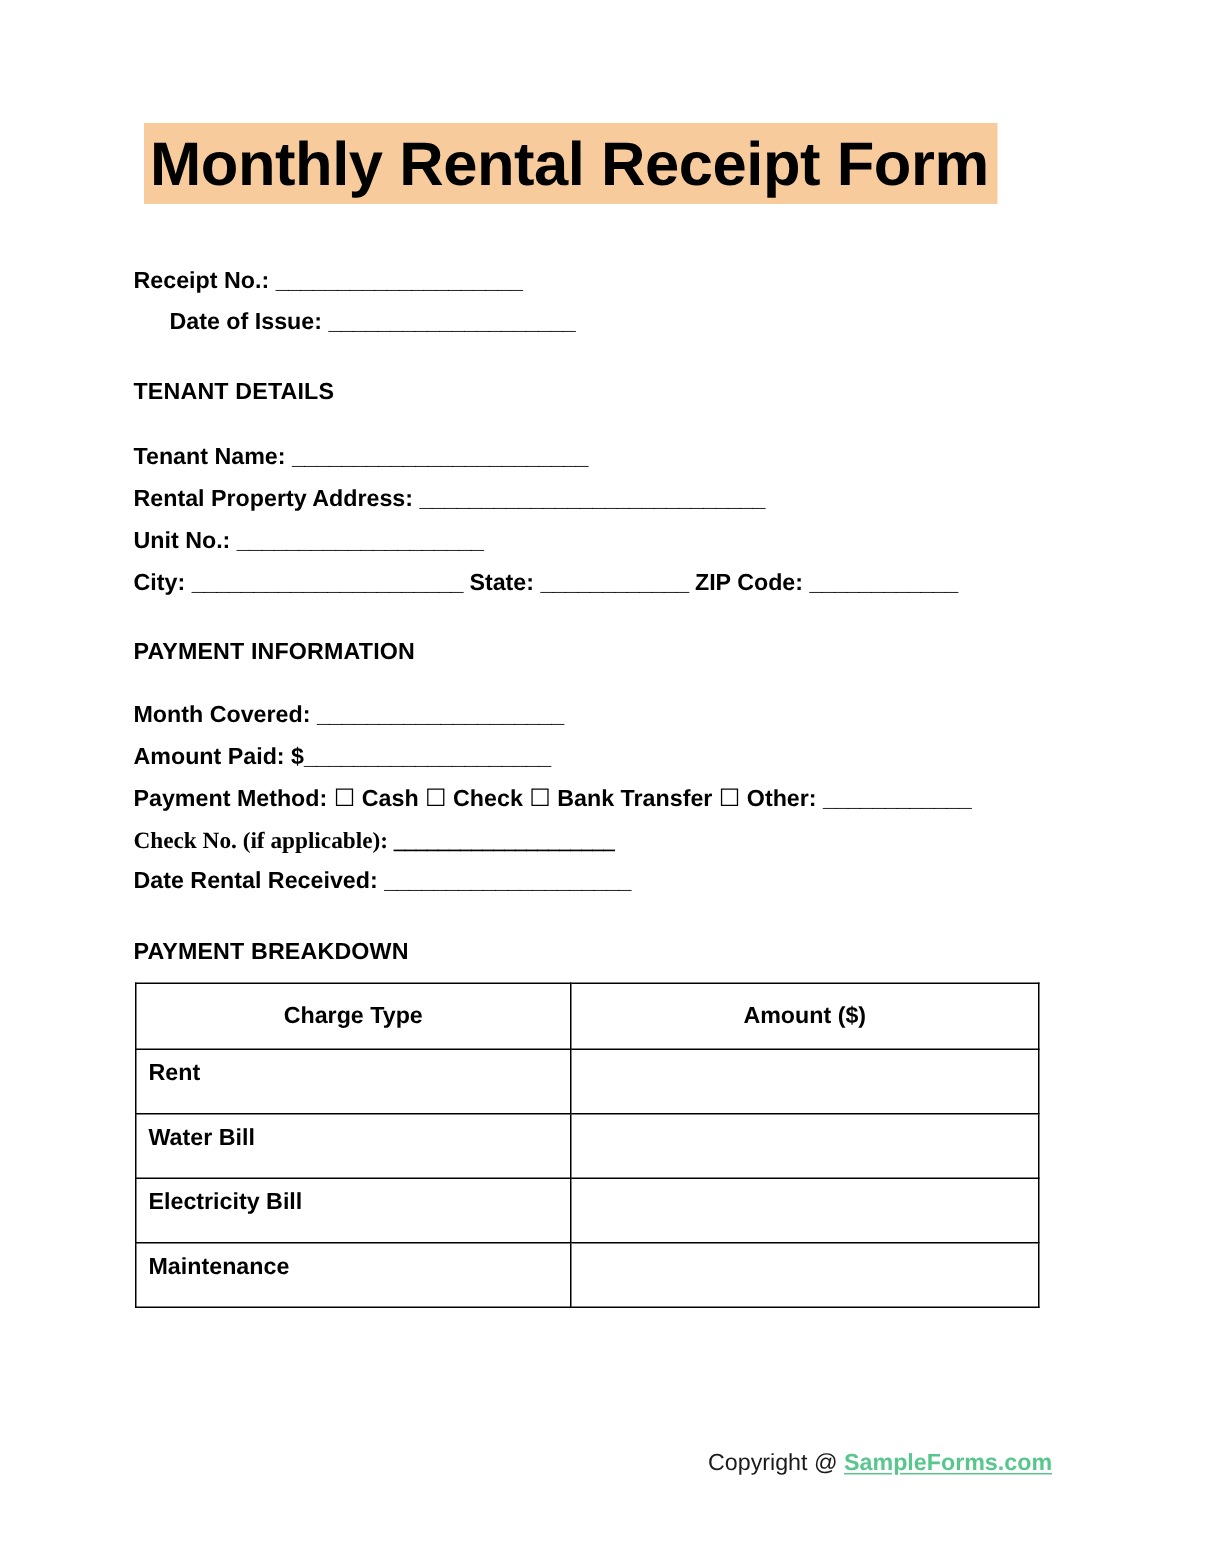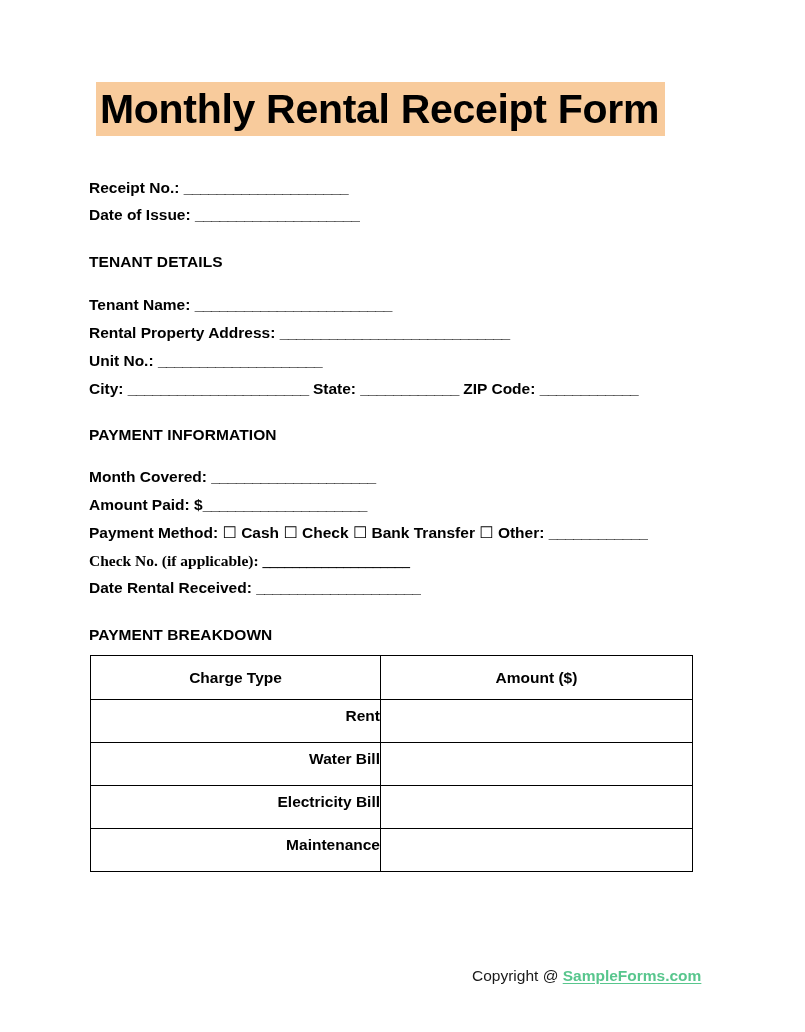--- a/index.html
+++ b/index.html
@@ -80,21 +80,21 @@
     font-size: 15.5px;
     font-weight: bold;
     padding: 0;
   }
   .breakdown-table th {
     text-align: center;
     height: 43px;
     vertical-align: middle;
   }
   .breakdown-table td.charge {
-    text-align: right;
+    text-align: left;
     padding: 7px 0 0 8px;
     height: 35px;
     vertical-align: top;
   }
   .breakdown-table td.amount {
     height: 35px;
   }
   .col-charge { width: 290px; }
   .col-amount { width: 312px; }
 
@@ -125,21 +125,21 @@
 
   <div class="title-wrap">
     <span class="doc-title">Monthly Rental Receipt Form</span>
   </div>
 
   <div class="field-line" style="top:178px;">
     <span>Receipt No.:</span>
     <span class="blank">____________________</span>
   </div>
 
-  <div class="field-line" style="top:205px;">
+  <div class="field-line" style="top:205px;margin-left:24px;">
     <span>Date of Issue:</span>
     <span class="blank">____________________</span>
   </div>
 
   <div class="section-head" style="top:252px;">TENANT DETAILS</div>
 
   <div class="field-line" style="top:295px;">
     <span>Tenant Name:</span>
     <span class="blank">________________________</span>
   </div>

